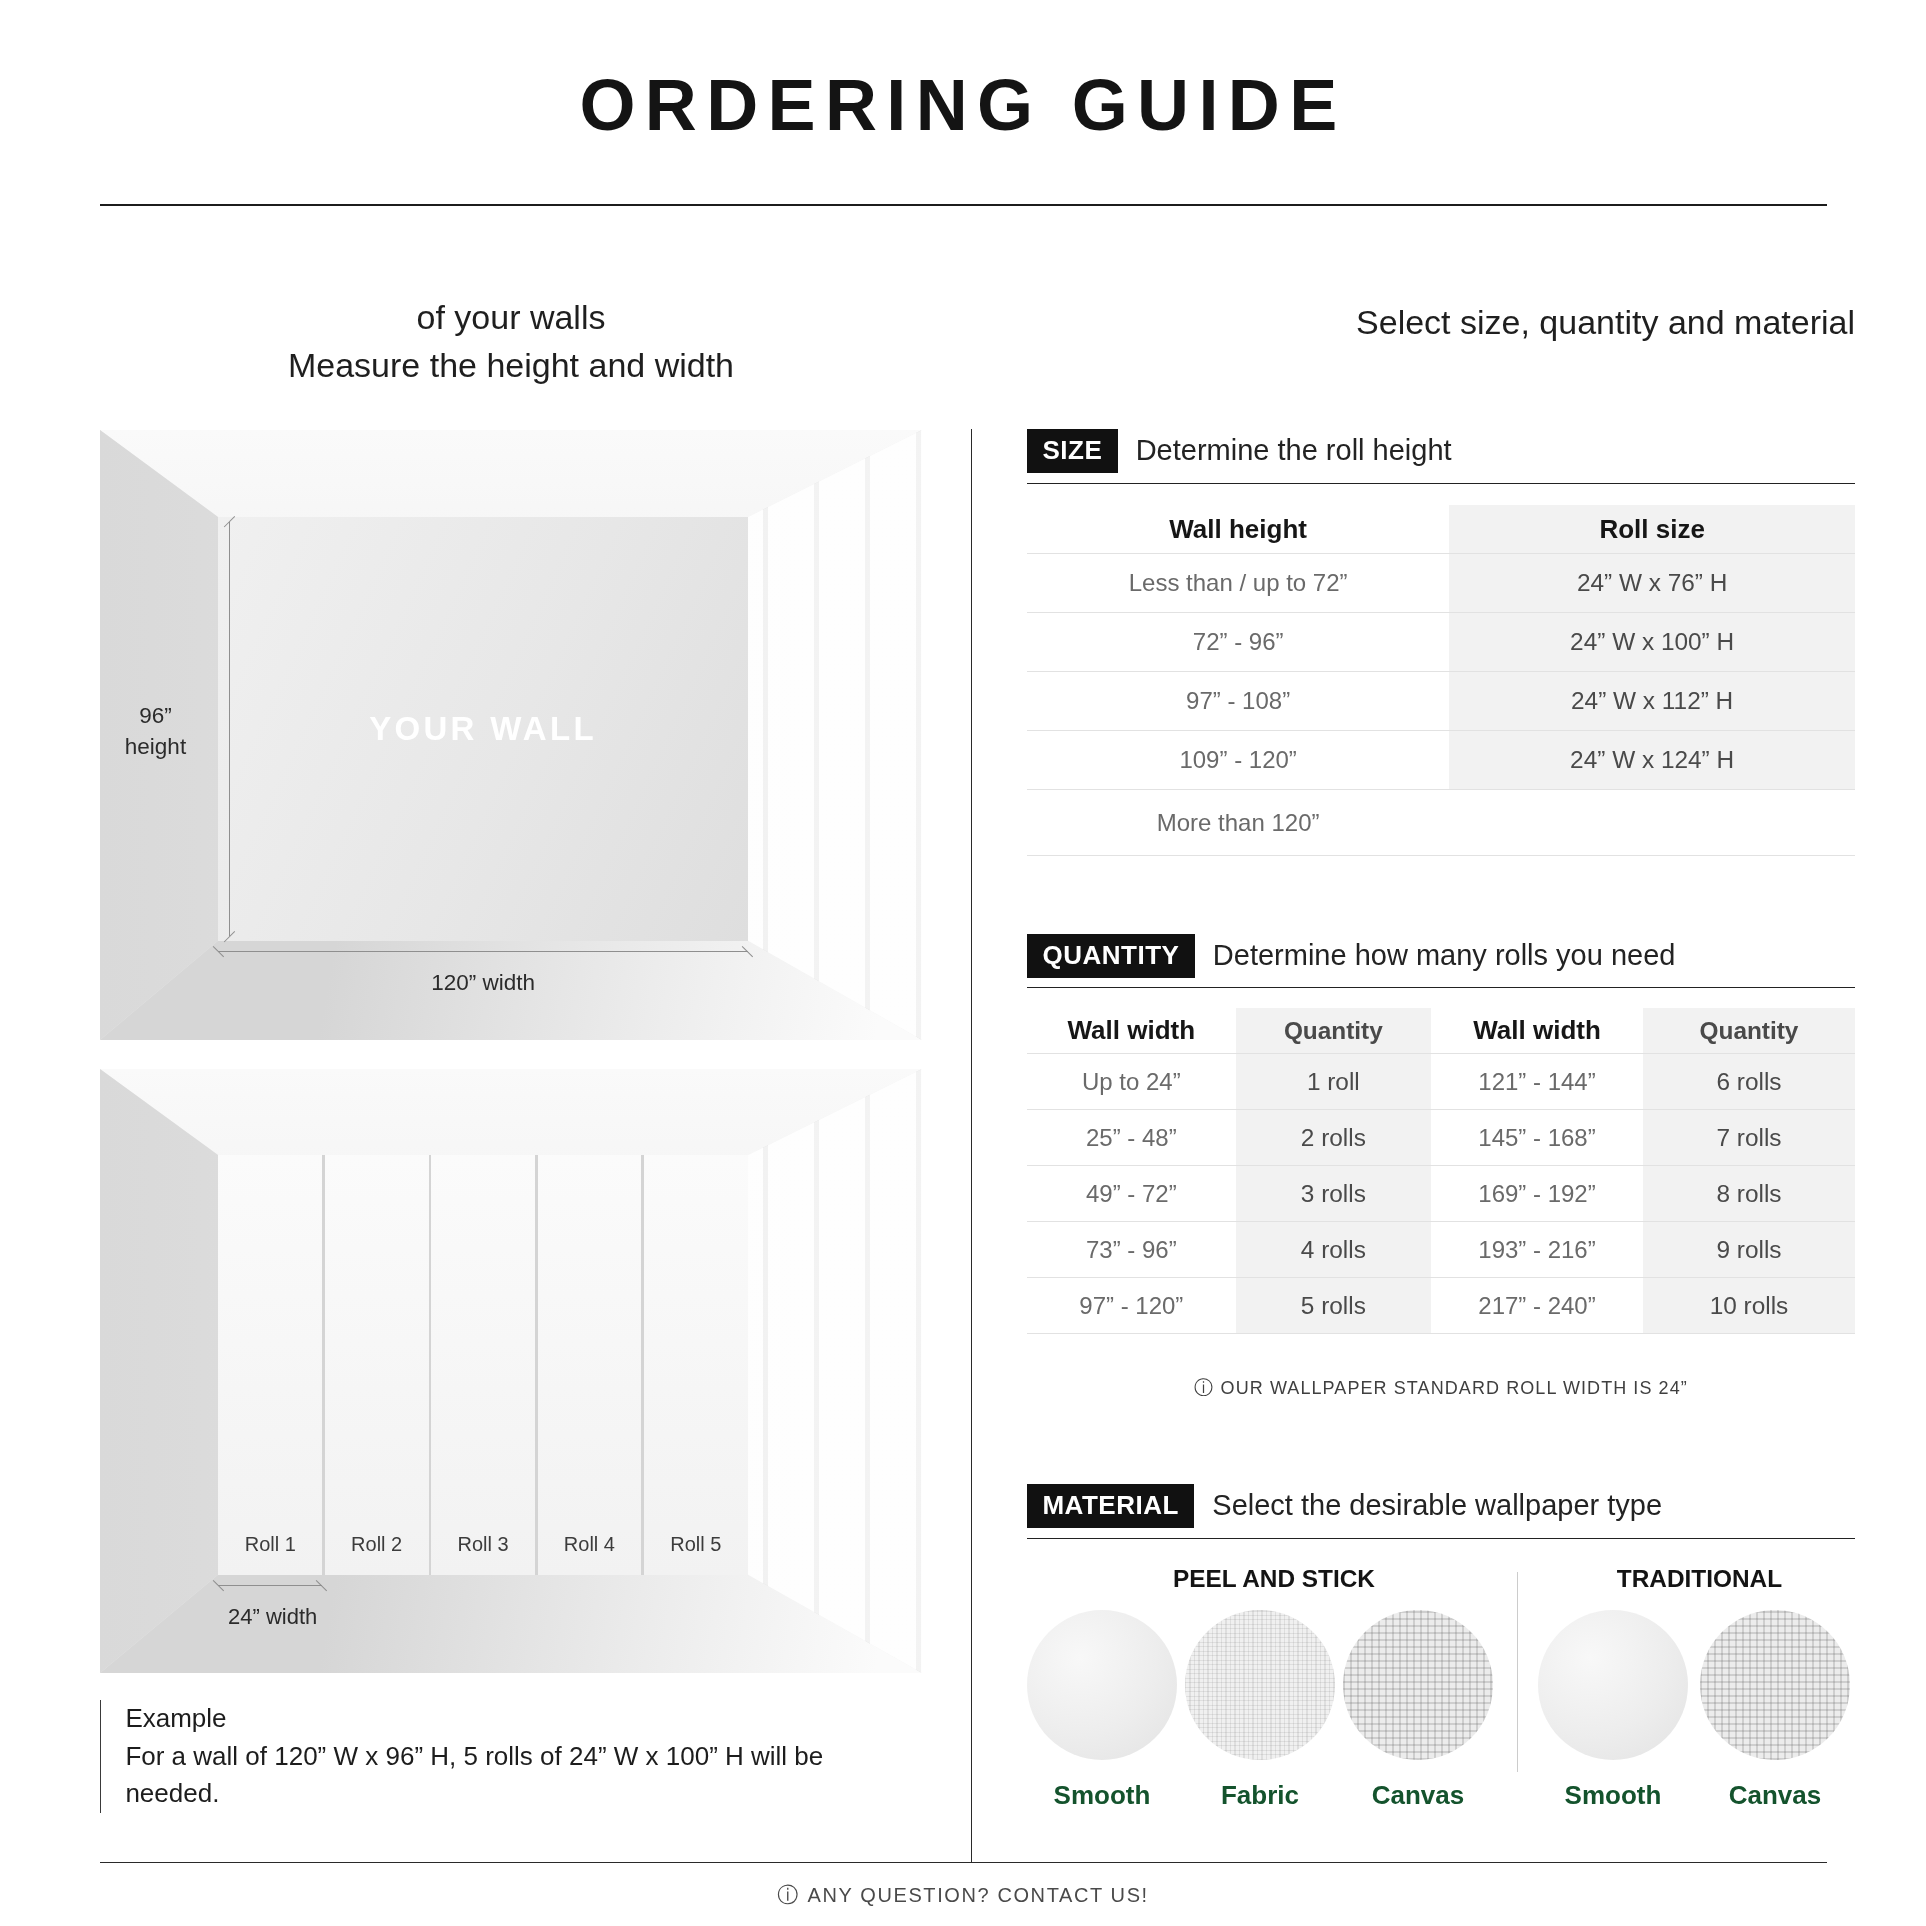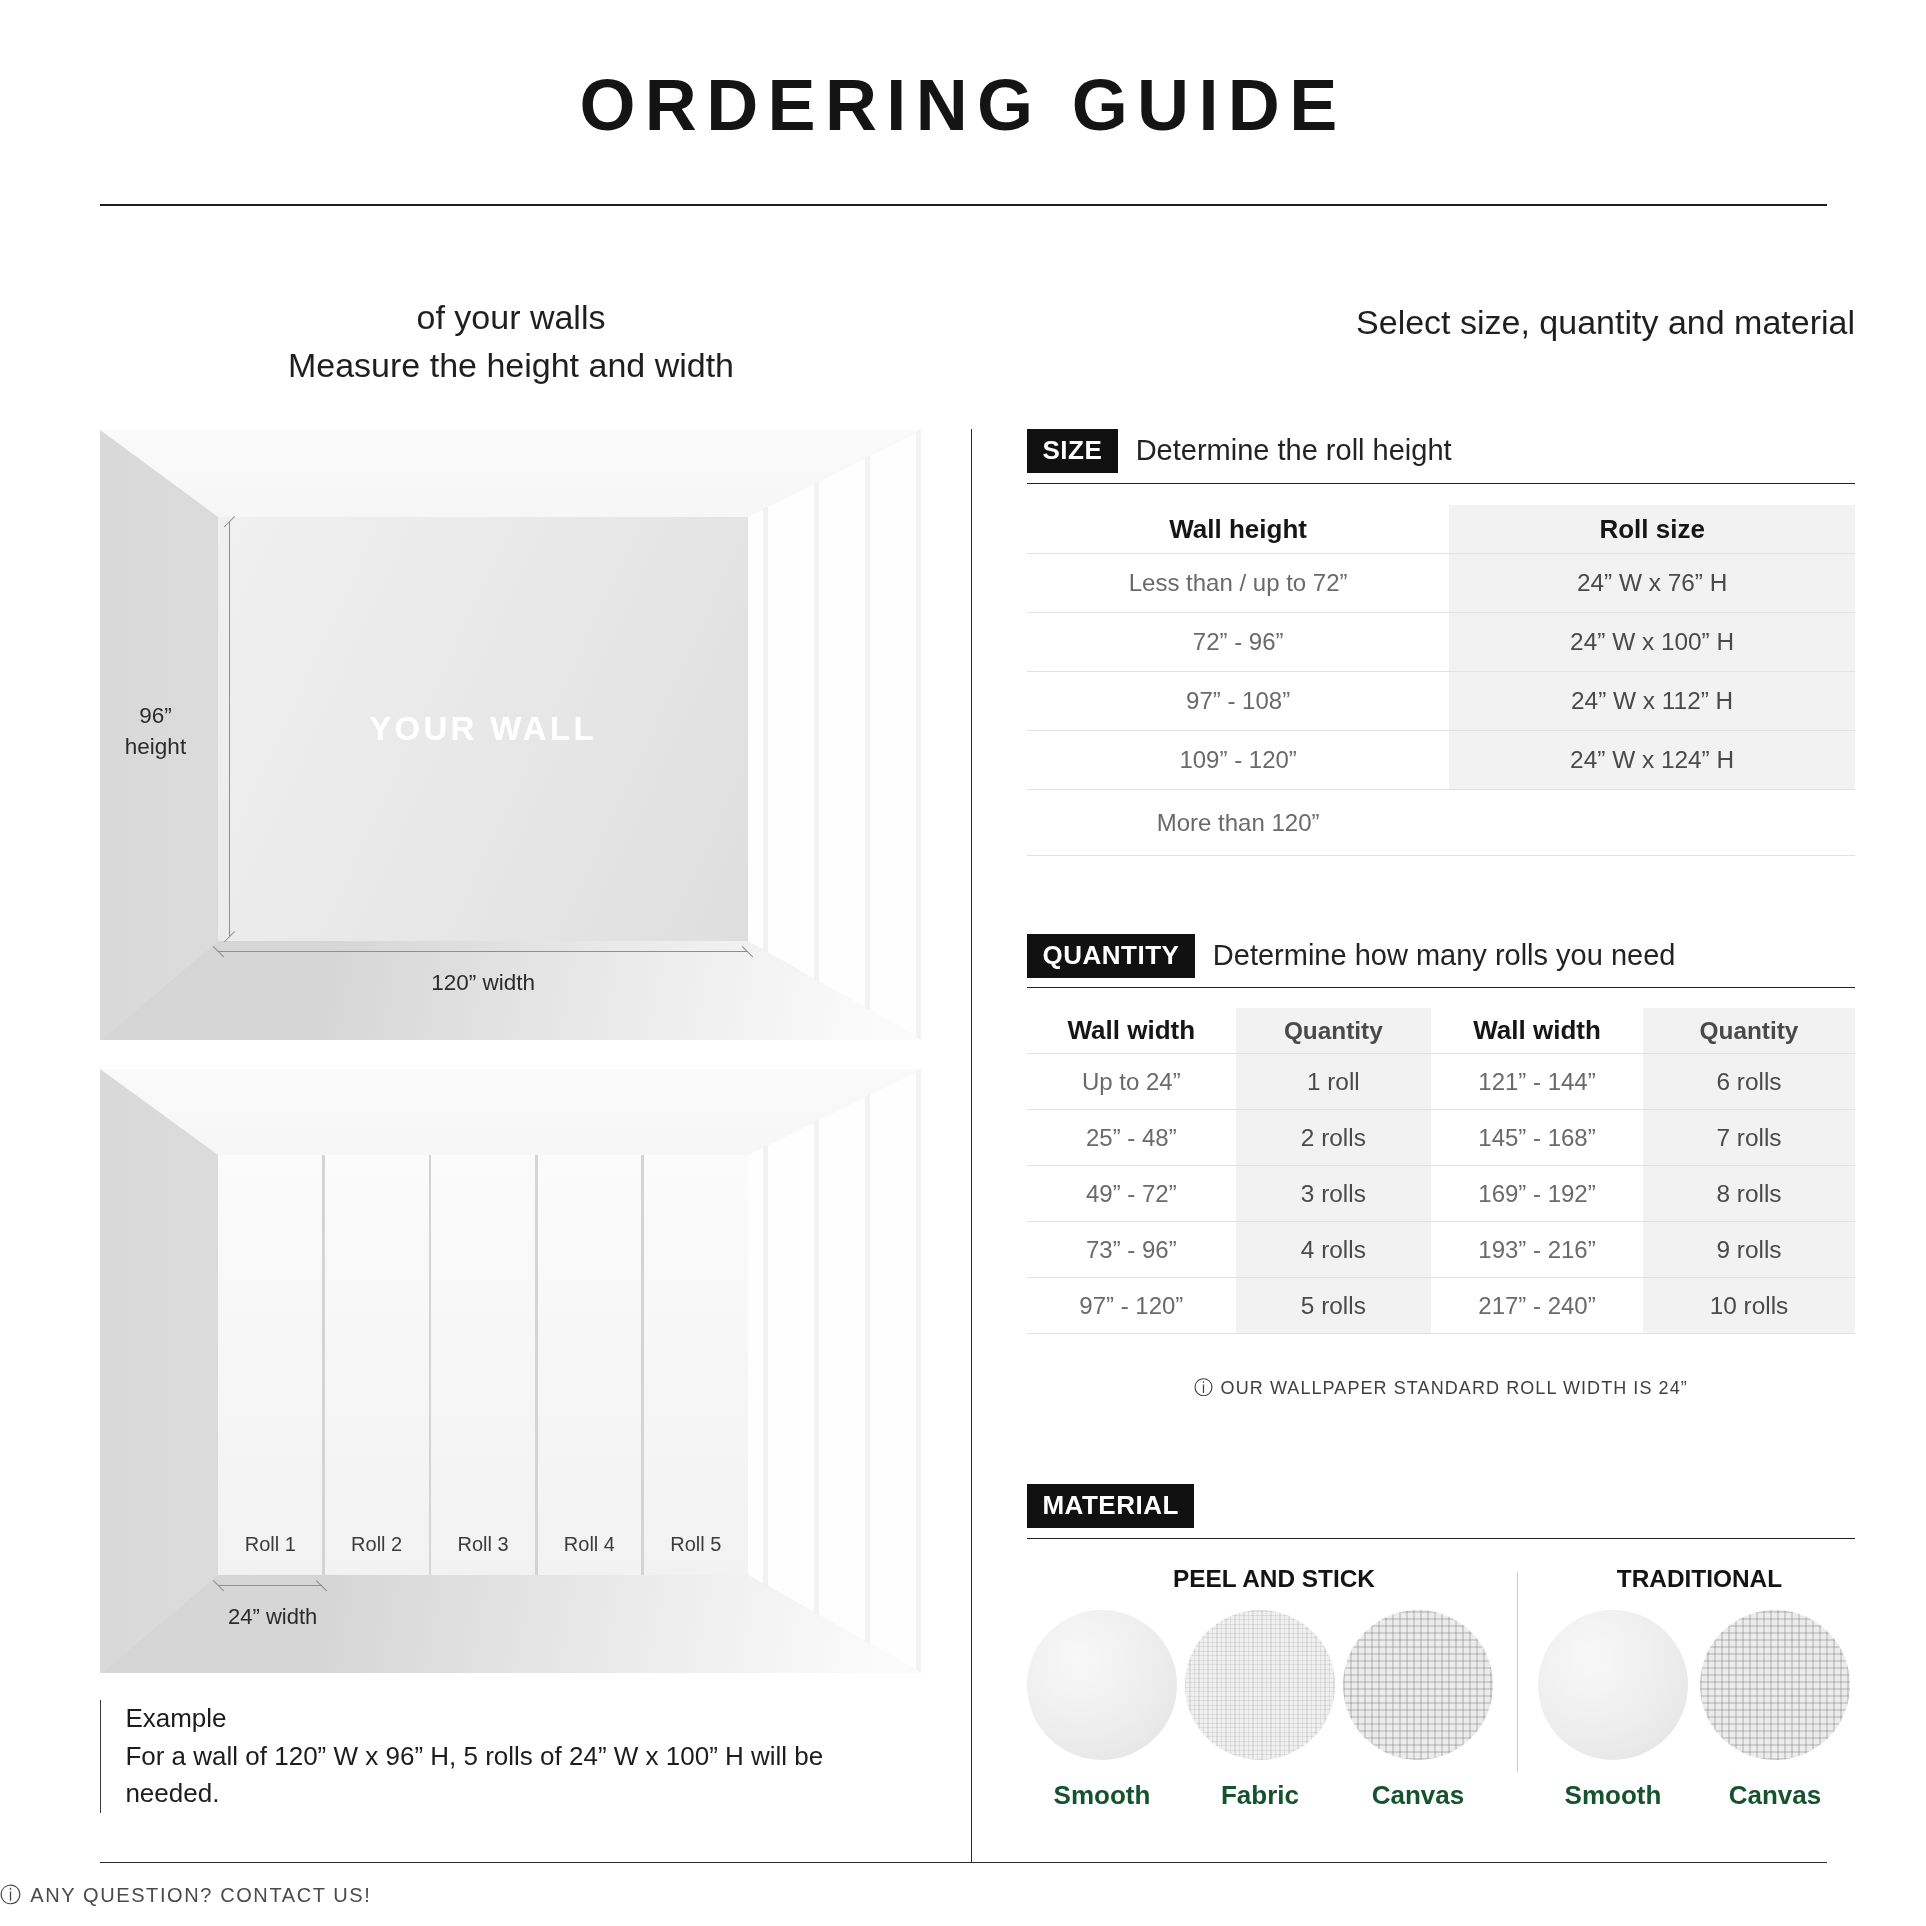--- a/index.html
+++ b/index.html
@@ -108,21 +108,21 @@
       background-image:repeating-linear-gradient(0deg,rgba(120,120,120,.15) 0 1.3px,transparent 1.3px 4.5px),
                        repeating-linear-gradient(90deg,rgba(120,120,120,.15) 0 1.3px,transparent 1.3px 4.5px);}
   .tex-canvas{background-color:#ececec;
       background-image:repeating-linear-gradient(0deg,rgba(100,100,100,.22) 0 1.9px,transparent 1.9px 7px),
                        repeating-linear-gradient(90deg,rgba(100,100,100,.22) 0 1.9px,transparent 1.9px 7px);}
   .sw1{left:1027px;} .sw2{left:1185px;} .sw3{left:1343px;} .sw4{left:1538px;} .sw5{left:1700px;}
   .swatch-label{position:absolute;top:1780px;width:150px;text-align:center;font-weight:700;font-size:26px;color:#14532d;}
 
   
   .footer-rule{position:absolute;left:100px;top:1862px;width:1727px;height:1.3px;background:#2a2a2a;}
-  .footer-note{position:absolute;left:0;top:1881px;width:100%;
+  .footer-note{position:absolute;left:0;top:1881px;width:100%;text-align:center;
                font-size:20px;letter-spacing:0.08em;color:#4a4a4a;}
   .footer-note .info-glyph{font-size:21px;margin-right:7.7px;}
 </style>
 </head>
 <body>
 
 <div class="page">
 
   <div class="page-title">ORDERING GUIDE</div>
   <div class="title-rule"></div>
@@ -260,20 +260,21 @@
       <div class="scell qcell-qty">10 rolls</div>
     </div>
   </div>
 
   <div class="roll-note">
     <span class="info-glyph">ⓘ</span><span>OUR WALLPAPER STANDARD ROLL WIDTH IS 24”</span>
   </div>
 
   <div class="section-header mat-header">
     <span class="badge">MATERIAL</span>
+    <span class="section-sub">Select the desirable wallpaper type</span>
   </div>
   <div class="h-rule mat-rule"></div>
 
   <div class="group-title pas-title">PEEL AND STICK</div>
   <div class="group-title trad-title">TRADITIONAL</div>
   <div class="mat-divider"></div>
 
   <div class="swatch sw1 tex-smooth"></div>
   <div class="swatch sw2 tex-fabric"></div>
   <div class="swatch sw3 tex-canvas"></div>

